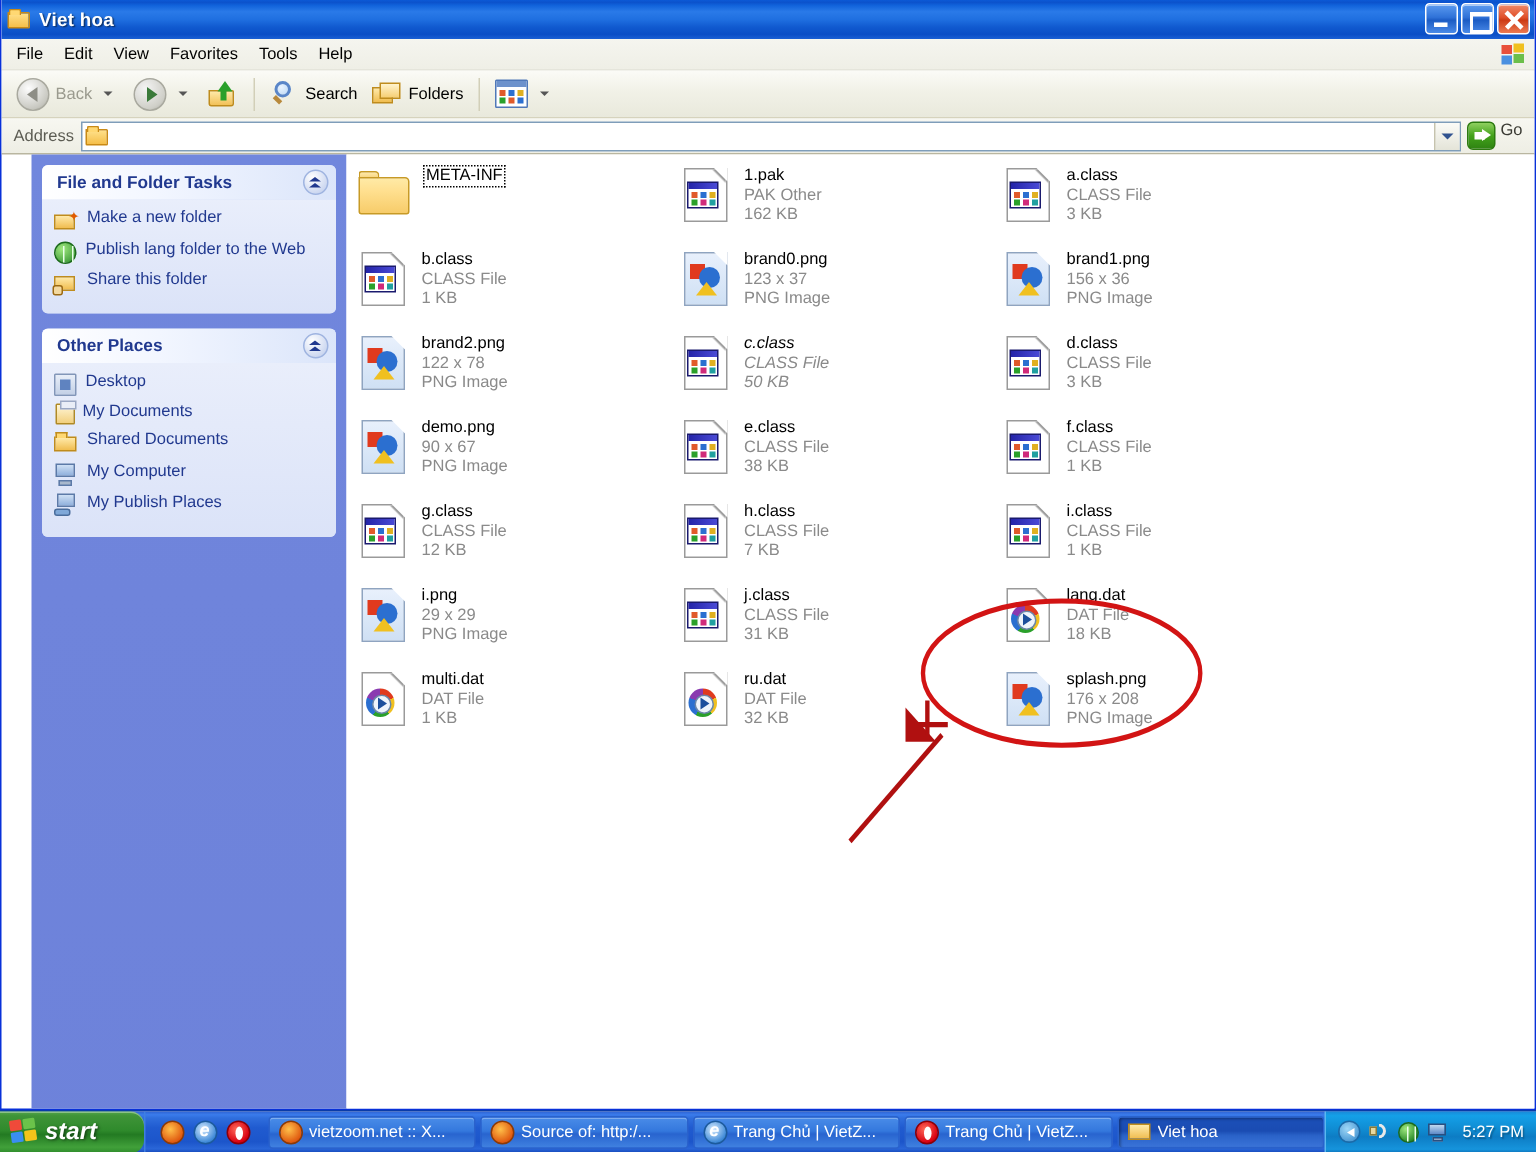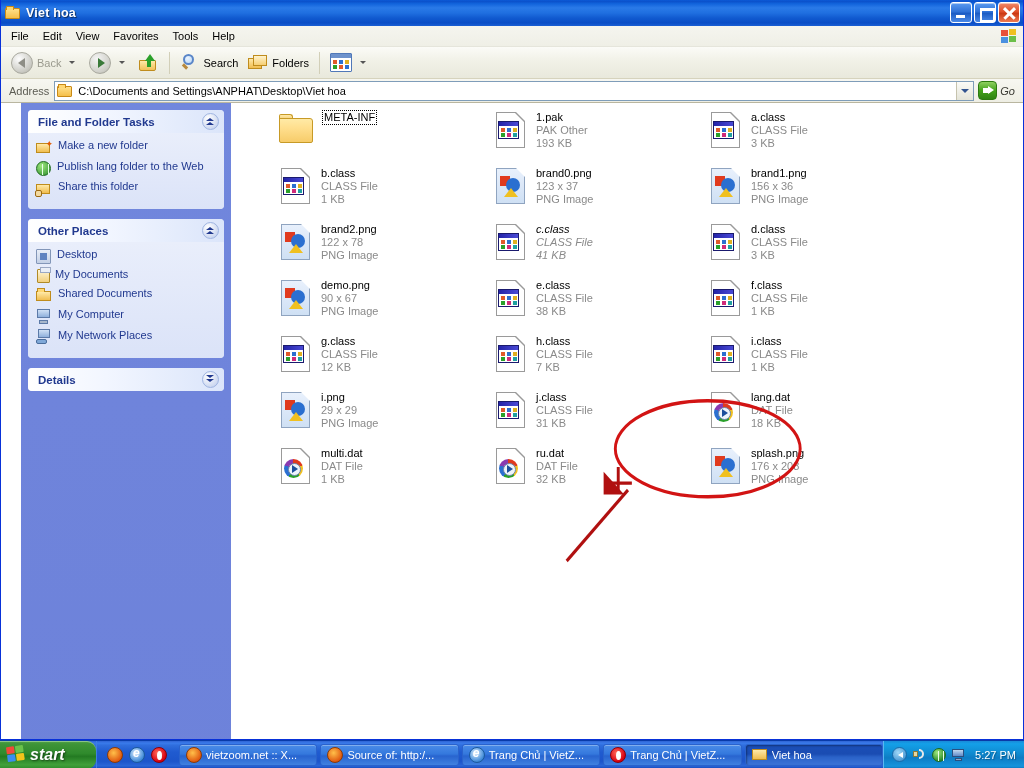--- a/index.html
+++ b/index.html
@@ -189,21 +189,21 @@
   #addr-field .fold { width: 17px; height: 14px; position: relative; margin-right: 4px; }
   #addr-text { font-size: 11px; color: #000; }
   #addr-drop {
     position: absolute; right: 0; top: 0; width: 17px; height: 18px;
     background: linear-gradient(to bottom,#fbfbf7,#e4e4d8);
     border-left: 1px solid #c6c3ae;
     display: flex; align-items: center; justify-content: center;
   }
   .chev-d { width: 0; height: 0; border-left: 4px solid transparent;
     border-right: 4px solid transparent; border-top: 4px solid #31538f; }
-  #go-btn { display: flex; align-items: center; gap: 3px; padding: 0 6px 0 4px; font-style: italic; }
+  #go-btn { display: flex; align-items: flex-start; gap: 3px; padding: 0 6px 0 4px; }
   .go-circle {
     width: 19px; height: 19px; border-radius: 4px;
     background: linear-gradient(to bottom, #8fd060 0%, #43a21b 50%, #2f8412 100%);
     border: 1px solid #2c7a10; position: relative;
   }
   .go-circle::after {
     content: ""; position: absolute; left: 4px; top: 6px;
     width: 7px; height: 5px; background: #fff;
   }
   .go-circle::before {
@@ -300,21 +300,20 @@
     flex: 1; background: #fff; position: relative;
     padding: 6px 0 0 0; overflow: hidden;
   }
   #filegrid {
     position: relative;
     display: grid;
     grid-template-columns: 215px 215px 215px;
     grid-auto-rows: 56px;
     grid-auto-flow: column;
     padding-left: 4px;
-    margin-left: 40px;
   }
   .fitem {
     display: flex; align-items: flex-start; gap: 8px;
     padding: 2px 4px; height: 52px;
   }
   .fname { font-size: 11px; color: #000; line-height: 13px; }
   .fmeta { font-size: 11px; color: #8a8a8a; line-height: 13px; }
   .fname.focused {
     outline: 1px dotted #000; padding: 0 1px; display: inline-block;
   }
@@ -591,21 +590,20 @@
       <span class="tb-caret"></span>
     </div>
   </div>
 
   <div id="addressbar">
     <span class="lbl">Address</span>
     <div id="addr-field">
       <span class="fold">
         <span class="folder-glyph" style="top:2px;"></span>
       </span>
-      <span id="addr-text">C:\Documents and Settings\ANPHAT\Desktop\Viet hoa</span>
       <span id="addr-drop">
         <span class="chev-d"></span>
       </span>
     </div>
     <div id="go-btn">
       <span class="go-circle"></span>
       <span class="go-lbl">Go</span>
     </div>
   </div>
 
@@ -675,36 +673,25 @@
               <span class="scr"></span>
                 <span class="base"></span>
             </span>
             <span class="ptxt">My Computer</span>
           </div>
           <div class="plink">
             <span class="picon ic-netplaces">
               <span class="scr"></span>
                 <span class="pipe"></span>
             </span>
-            <span class="ptxt">My Network Places</span>
+            <span class="ptxt">My Publish Places</span>
           </div>
         </div>
       </div>
 
-      <div class="panel">
-        <div class="panel-head">
-          <span>Details</span>
-          <span class="chev">
-            <span class="dchev down">
-                <i></i>
-                <i></i>
-              </span>
-          </span>
-        </div>
-      </div>
 
     </div>
 
     <div id="filearea">
       <div id="filegrid">
           <div class="fitem" style="grid-area: 1 / 1;">
             <div class="bigfolder">
               <span class="tab"></span>
               <span class="bd"></span>
             </div>
@@ -827,21 +814,21 @@
                   <i style="background:#e0b020"></i>
                   <i style="background:#2aa02a"></i>
                   <i style="background:#d02a7a"></i>
                   <i style="background:#20a0a0"></i>
                 </span>
               </span>
             </div>
             <div>
               <div class="fname">1.pak</div>
               <div class="fmeta">PAK Other</div>
-              <div class="fmeta">193 KB</div>
+              <div class="fmeta">162 KB</div>
             </div>
           </div>
           <div class="fitem" style="grid-area: 2 / 2;">
             <div class="ficon">
               <span class="png-bg">
                 <span class="sq"></span>
                 <span class="ci"></span>
                 <span class="tr"></span>
                 <span class="dogear2"></span>
               </span>
@@ -865,21 +852,21 @@
                   <i style="background:#e0b020"></i>
                   <i style="background:#2aa02a"></i>
                   <i style="background:#d02a7a"></i>
                   <i style="background:#20a0a0"></i>
                 </span>
               </span>
             </div>
             <div>
               <div class="fname">c.class</div>
               <div class="fmeta">CLASS File</div>
-              <div class="fmeta">41 KB</div>
+              <div class="fmeta">50 KB</div>
             </div>
           </div>
           <div class="fitem" style="grid-area: 4 / 2;">
             <div class="ficon">
               <span class="page">
                 <span class="dogear"></span>
               </span>
               <span class="cls-win">
                 <span class="bar"></span>
                 <span class="grid">

